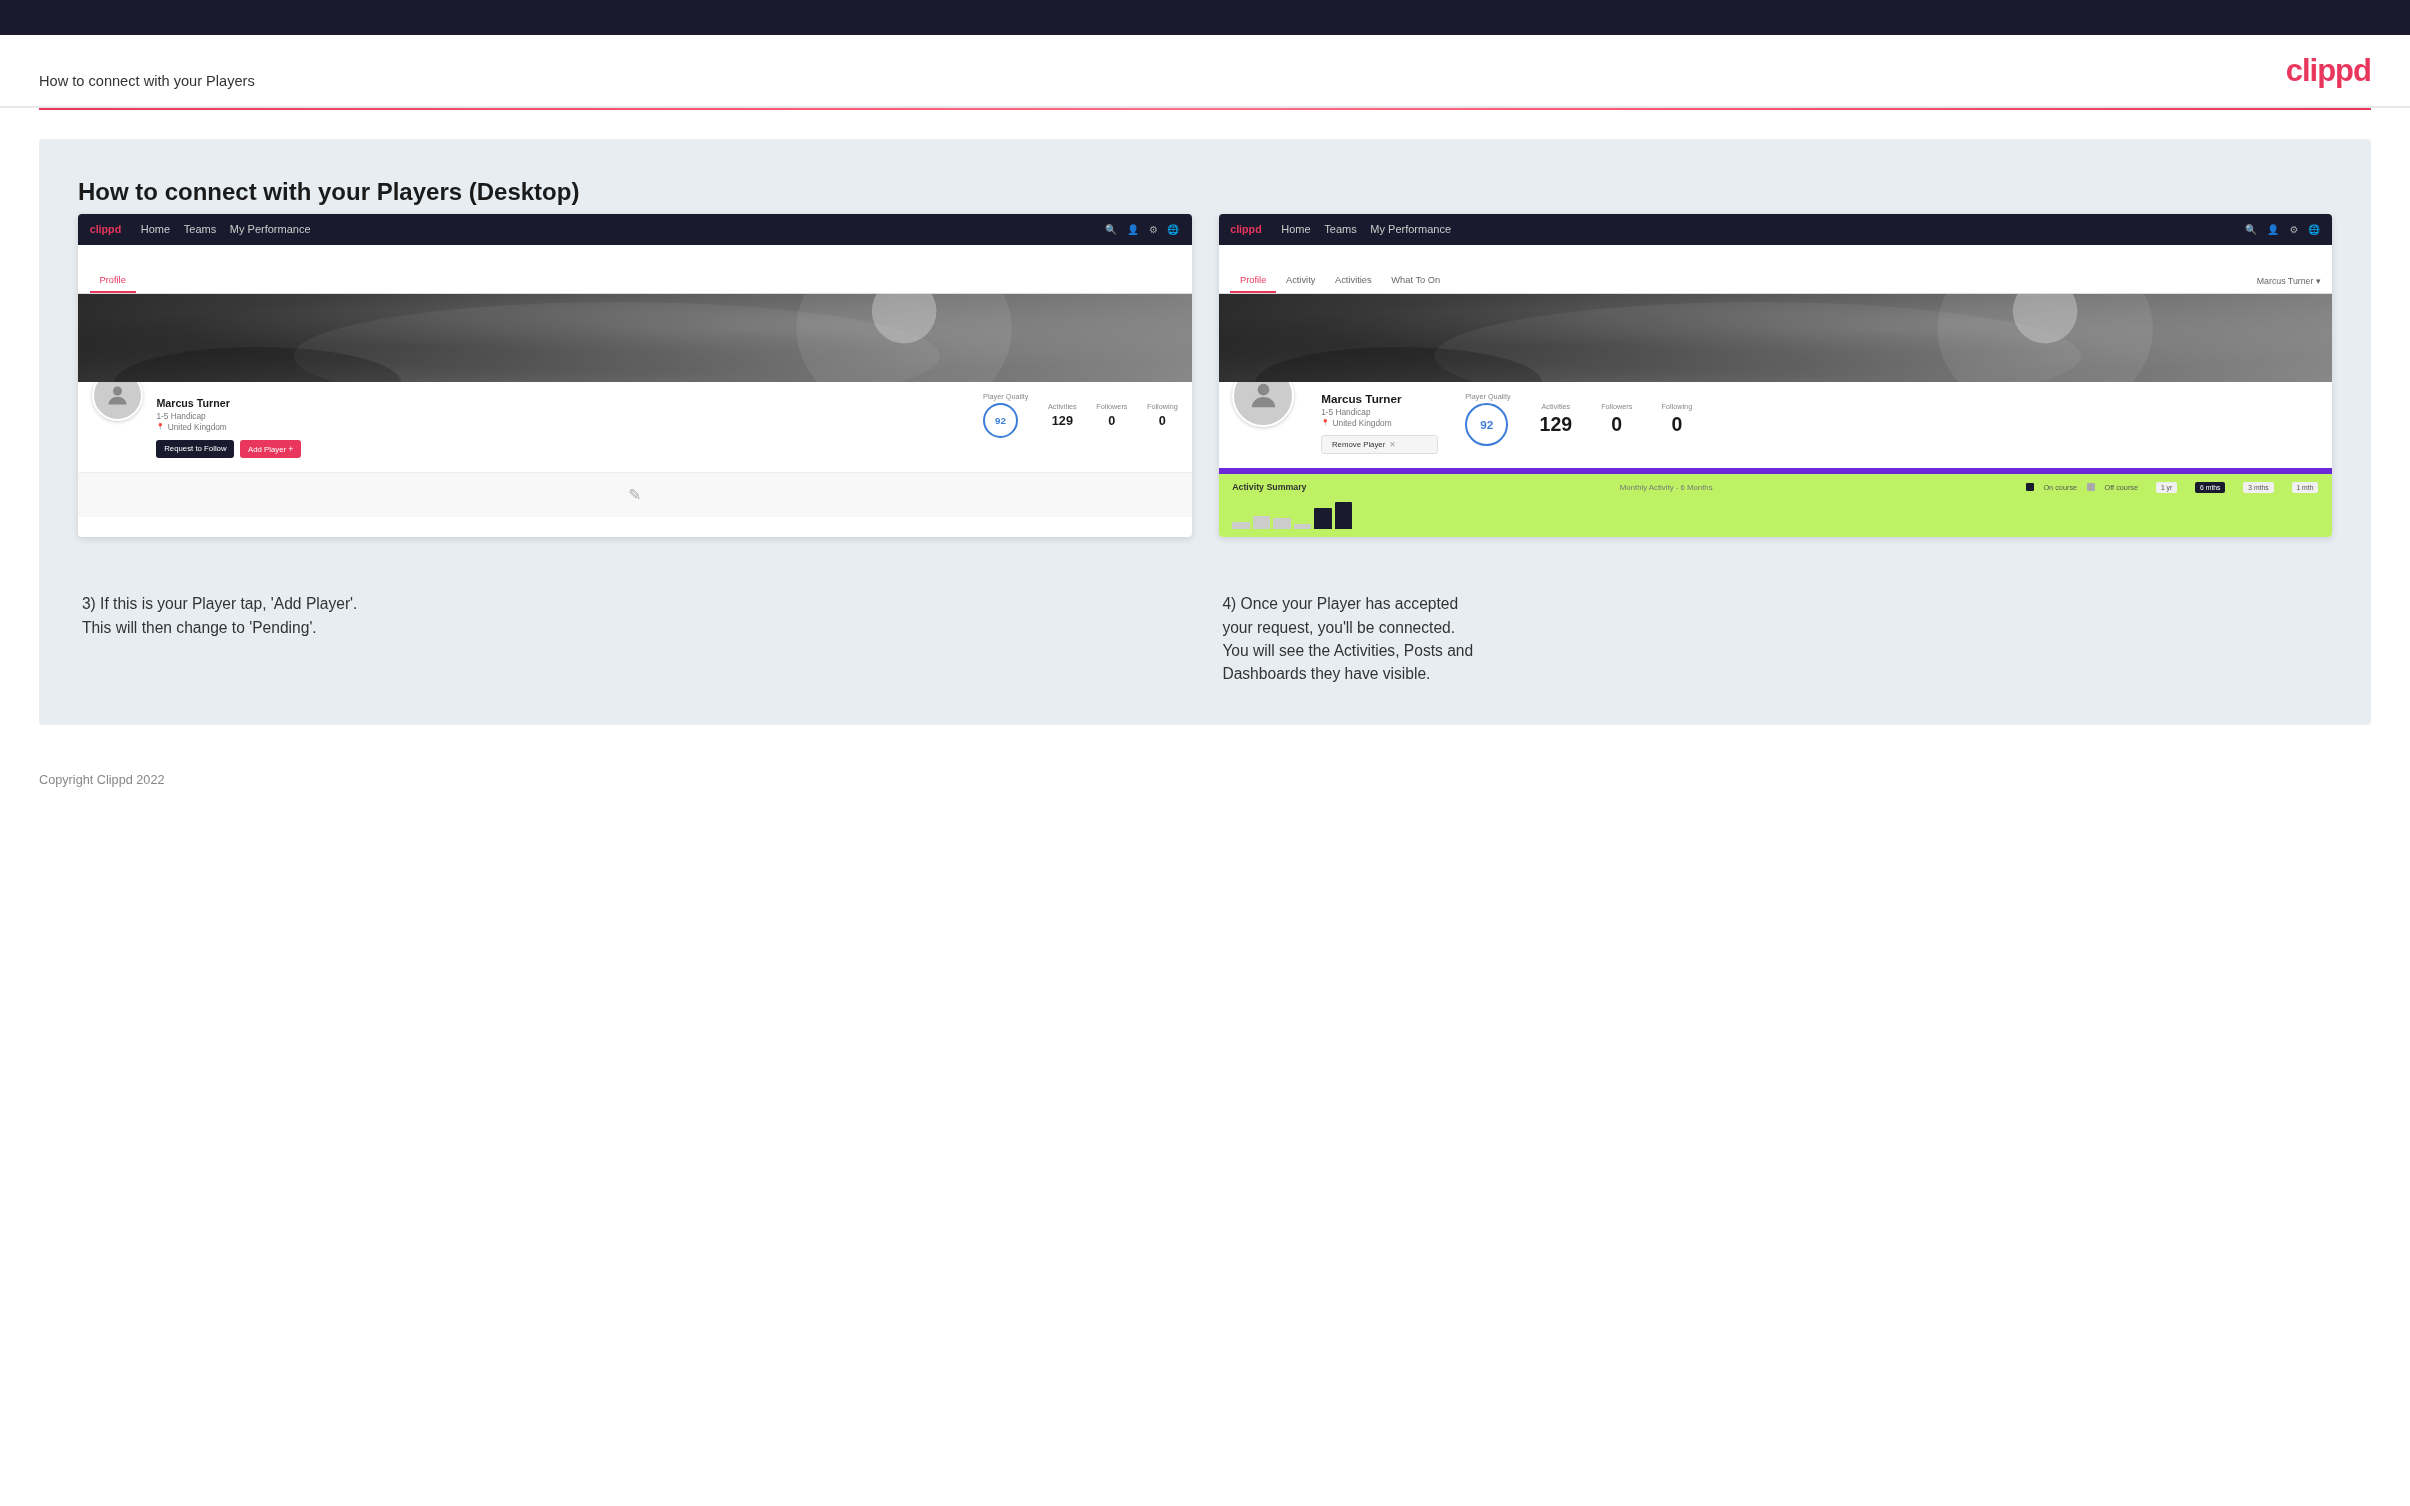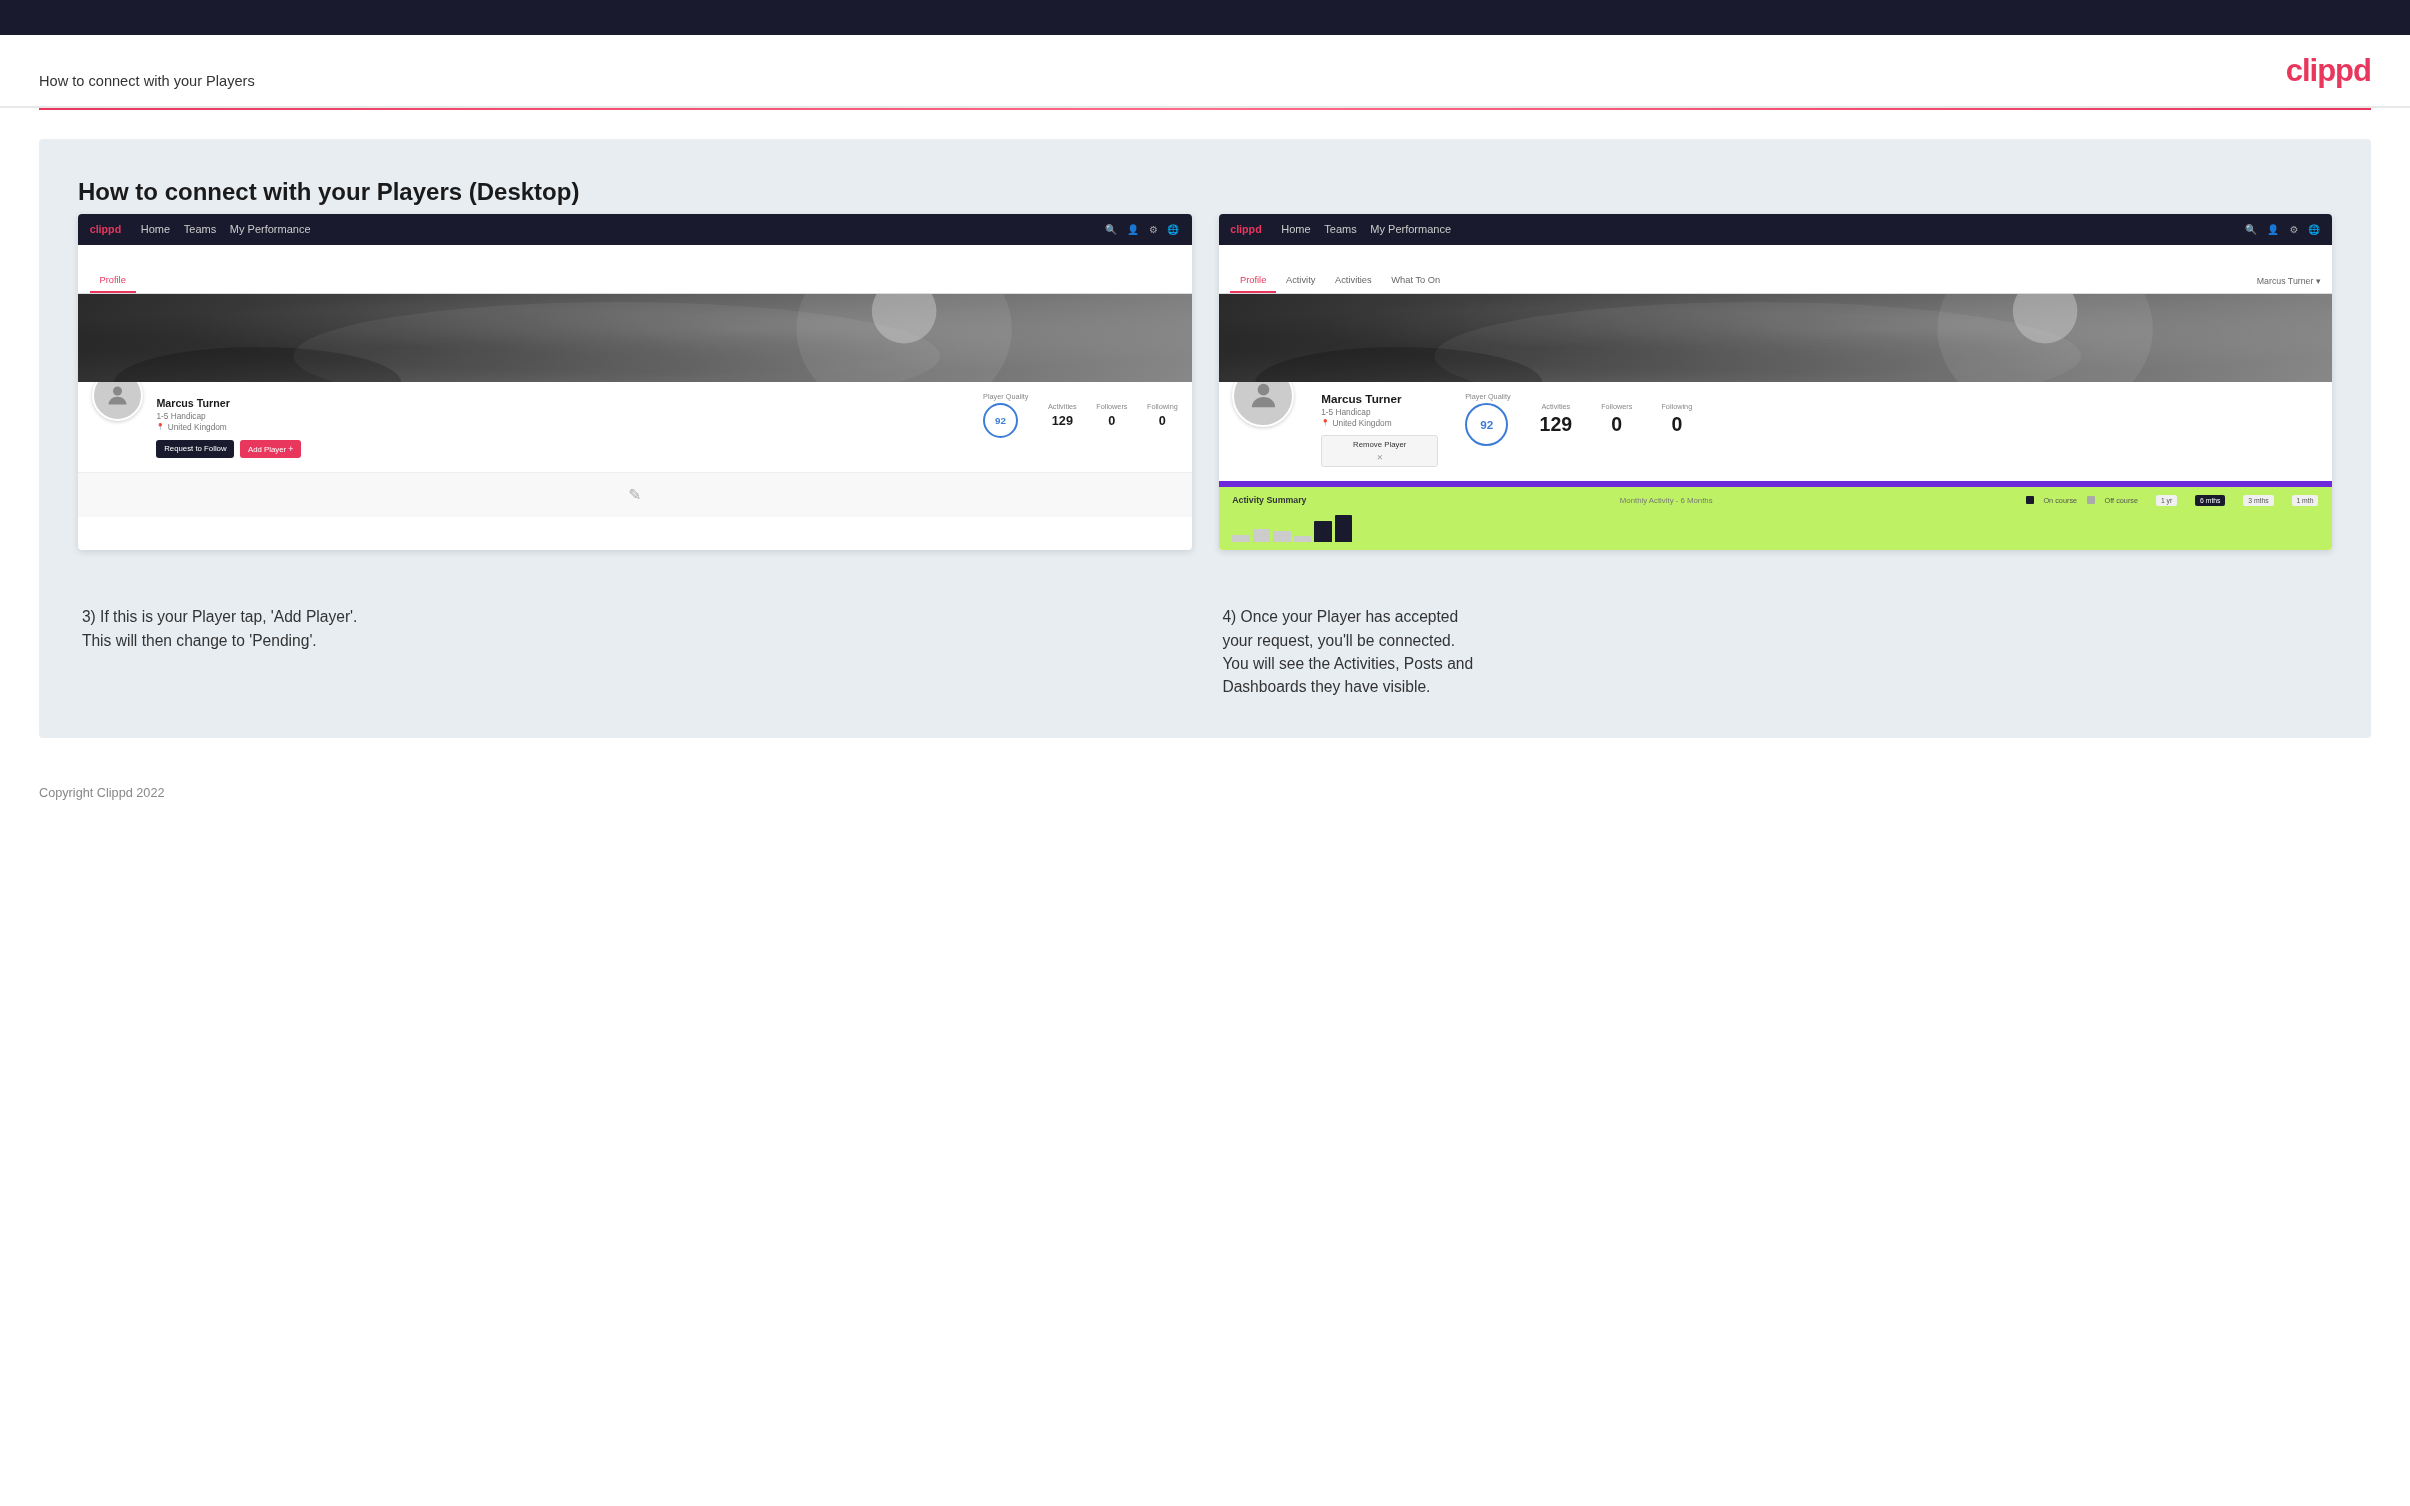--- a/index.html
+++ b/index.html
@@ -194,21 +194,20 @@
       background: #f5f5f5;
       color: #333;
       font-size: 7.8px;
       padding: 3.9px 9.8px;
       border-radius: 2.9px;
       cursor: pointer;
       border: 1px solid #ddd;
       display: flex;
       align-items: center;
       gap: 3.9px;
-      flex-direction: column;
     }
     
     .mock-stats {
       display: flex;
       gap: 19.5px;
       align-items: center;
     }
     .mock-stat {
       text-align: center;
     }

